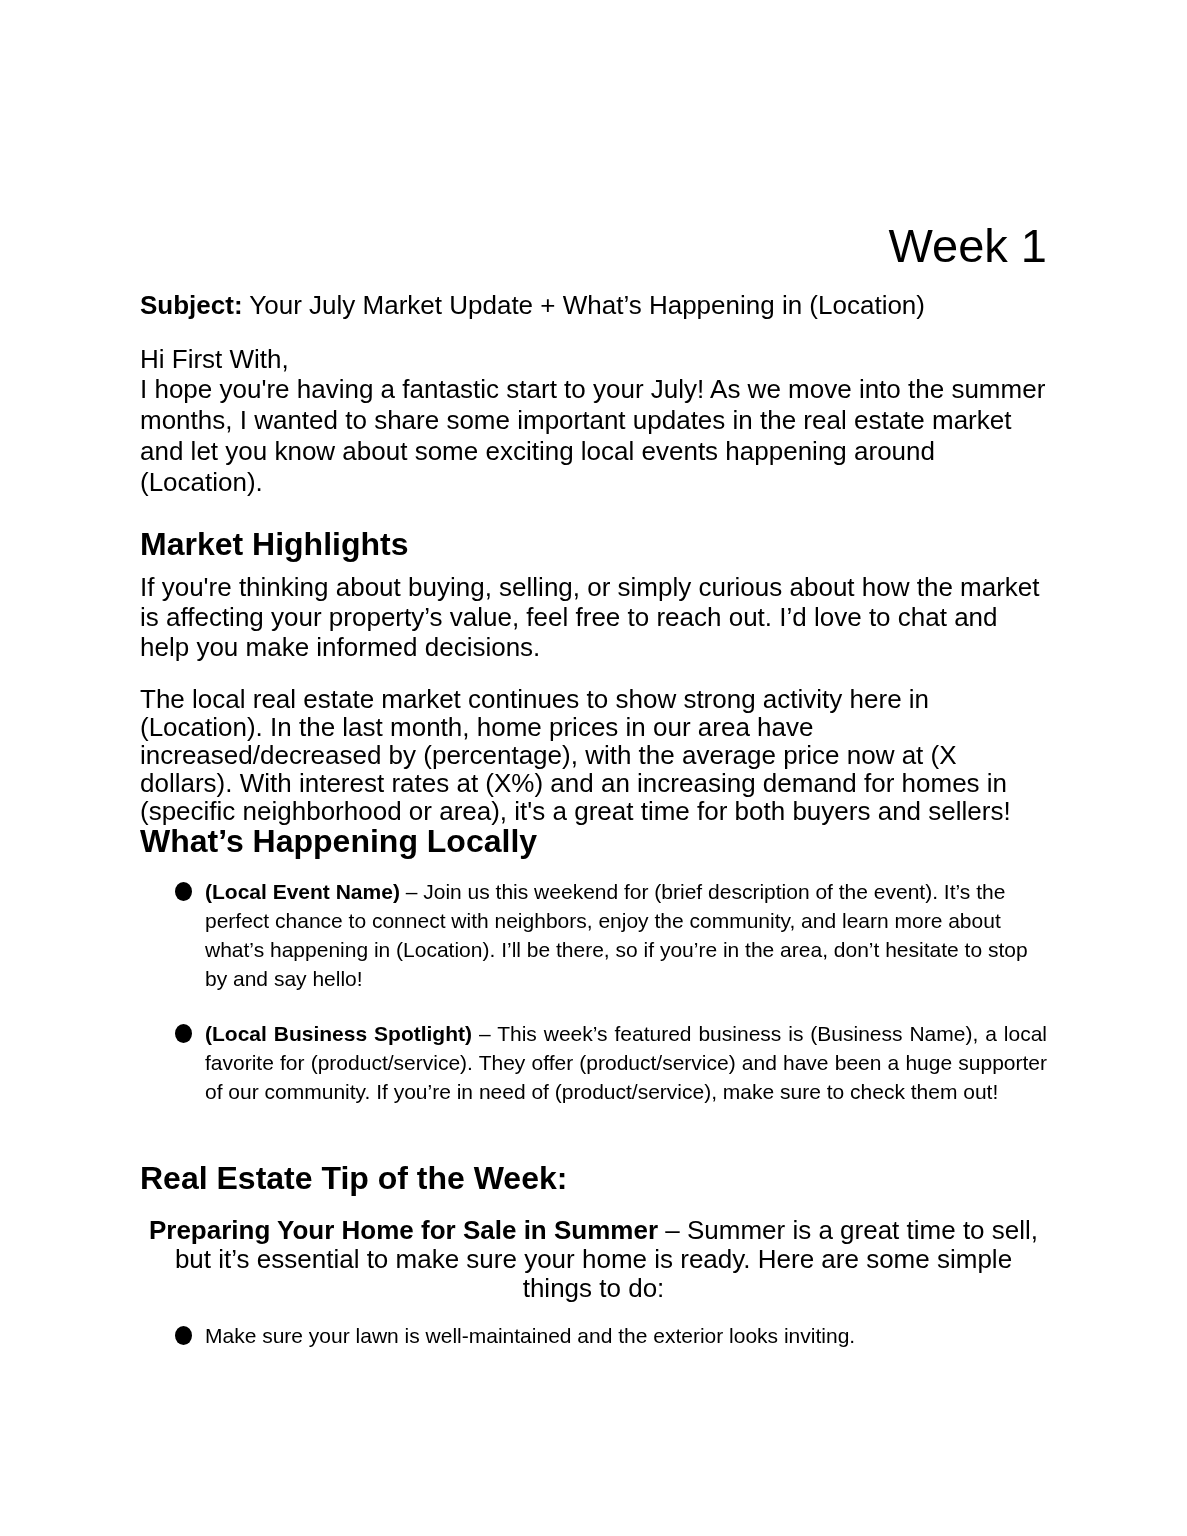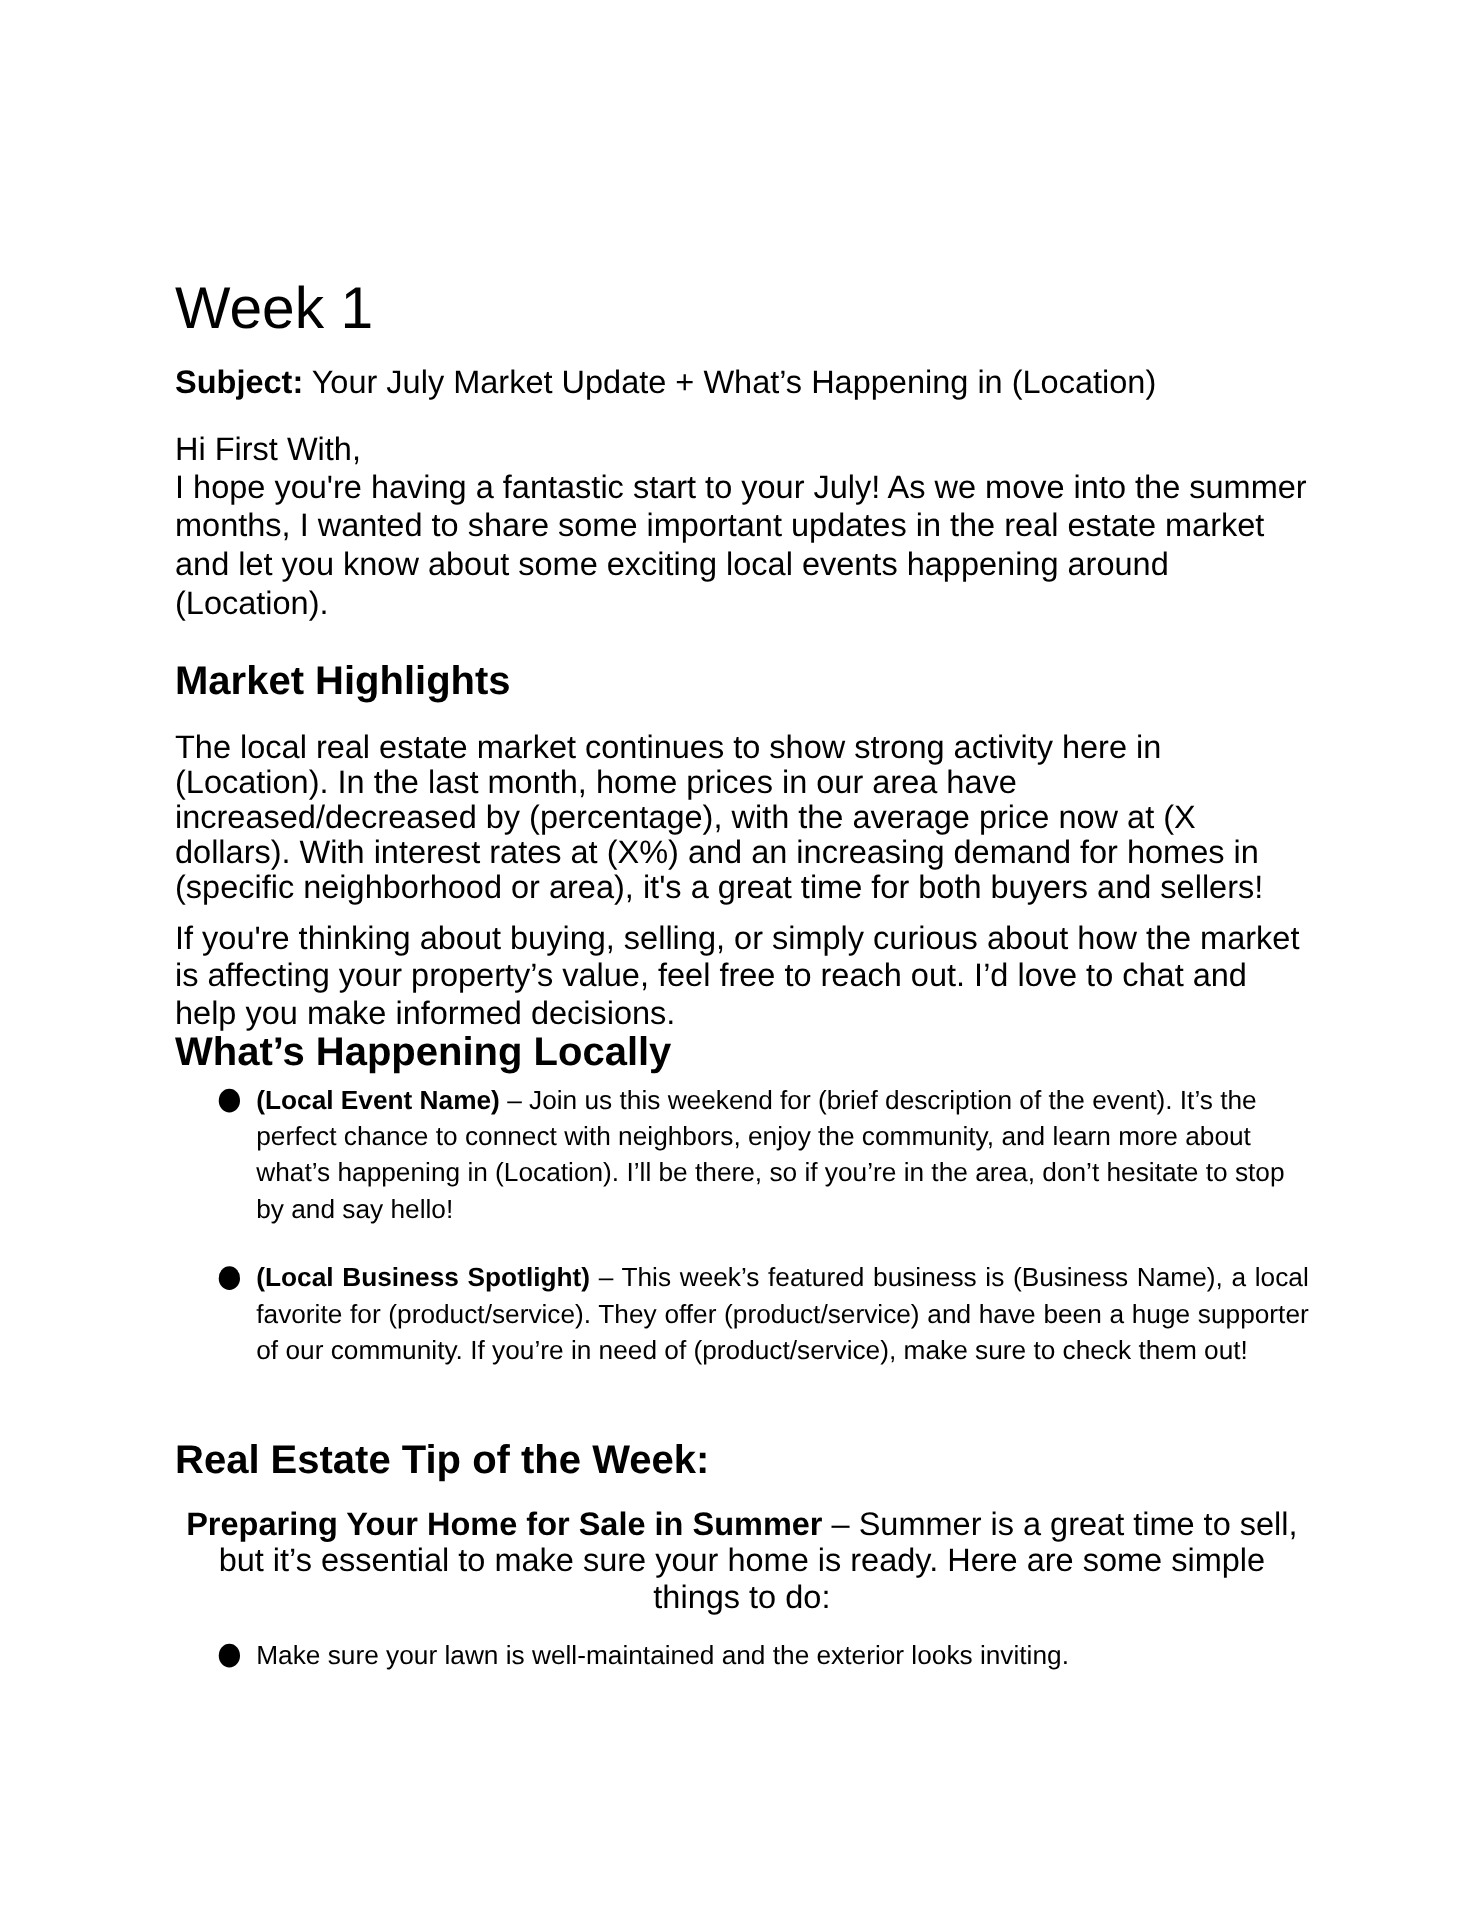--- a/index.html
+++ b/index.html
@@ -13,20 +13,21 @@
     font-family: "Liberation Sans", sans-serif;
     padding: 218px 140px 0 140px;
     overflow: hidden;
   }
   .doc-title {
     font-size: 47px;
     font-weight: 400;
     line-height: 56px;
     margin: 0;
     letter-spacing: 0;
+    text-align: right;
   }
   .body {
     font-size: 26px;
     line-height: 30px;
     margin: 0;
   }
   .subject  { margin-top: 16px; }
   .greeting { margin-top: 24px; }
   .intro    { line-height: 31px; }
   .heading {
@@ -34,21 +35,21 @@
     line-height: 32px;
     font-weight: 700;
     margin: 0;
   }
   .h-market { margin-top: 30px; }
   .mpara1   { margin-top: 23px; line-height: 28px; }
   .mpara2   { margin-top: 12px; line-height: 30px; }
   .h-local  { }
   ul.bullets {
     list-style: none;
-    margin: 9px 0 0 0;
+    margin: 20px 0 0 0;
     padding: 0;
   }
   ul.bullets li {
     position: relative;
     padding-left: 65px;
     font-size: 21px;
     line-height: 29px;
   }
   ul.bullets li + li { margin-top: 26px; }
   ul.bullets li .marker {
@@ -74,23 +75,23 @@
   <h1 class="doc-title">Week 1</h1>
 
   <p class="body subject"><strong>Subject:</strong><span> Your July Market Update + What’s Happening in (Location)</span></p>
 
   <p class="body greeting">Hi First With,</p>
 
   <p class="body intro">I hope you're having a fantastic start to your July! As we move into the summer months, I wanted to share some important updates in the real estate market and let you know about some exciting local events happening around (Location).</p>
 
   <h2 class="heading h-market">Market Highlights</h2>
 
+  <p class="body mpara2">If you're thinking about buying, selling, or simply curious about how the market is affecting your property’s value, feel free to reach out. I’d love to chat and help you make informed decisions.</p>
+
   <p class="body mpara1">The local real estate market continues to show strong activity here in (Location). In the last month, home prices in our area have increased/decreased by (percentage), with the average price now at (X dollars). With interest rates at (X%) and an increasing demand for homes in (specific neighborhood or area), it's a great time for both buyers and sellers!</p>
-
-  <p class="body mpara2">If you're thinking about buying, selling, or simply curious about how the market is affecting your property’s value, feel free to reach out. I’d love to chat and help you make informed decisions.</p>
 
   <h2 class="heading h-local">What’s Happening Locally</h2>
 
   <ul class="bullets">
     <li><span class="marker"></span><strong>(Local Event Name)</strong><span> – Join us this weekend for (brief description of the event). It’s the perfect chance to connect with neighbors, enjoy the community, and learn more about what’s happening in (Location). I’ll be there, so if you’re in the area, don’t hesitate to stop by and say hello!</span></li>
     <li class="justify"><span class="marker"></span><strong>(Local Business Spotlight)</strong><span> – This week’s featured business is (Business Name), a local favorite for (product/service). They offer (product/service) and have been a huge supporter of our community. If you’re in need of (product/service), make sure to check them out!</span></li>
   </ul>
 
   <h2 class="heading h-tip">Real Estate Tip of the Week:</h2>
 

